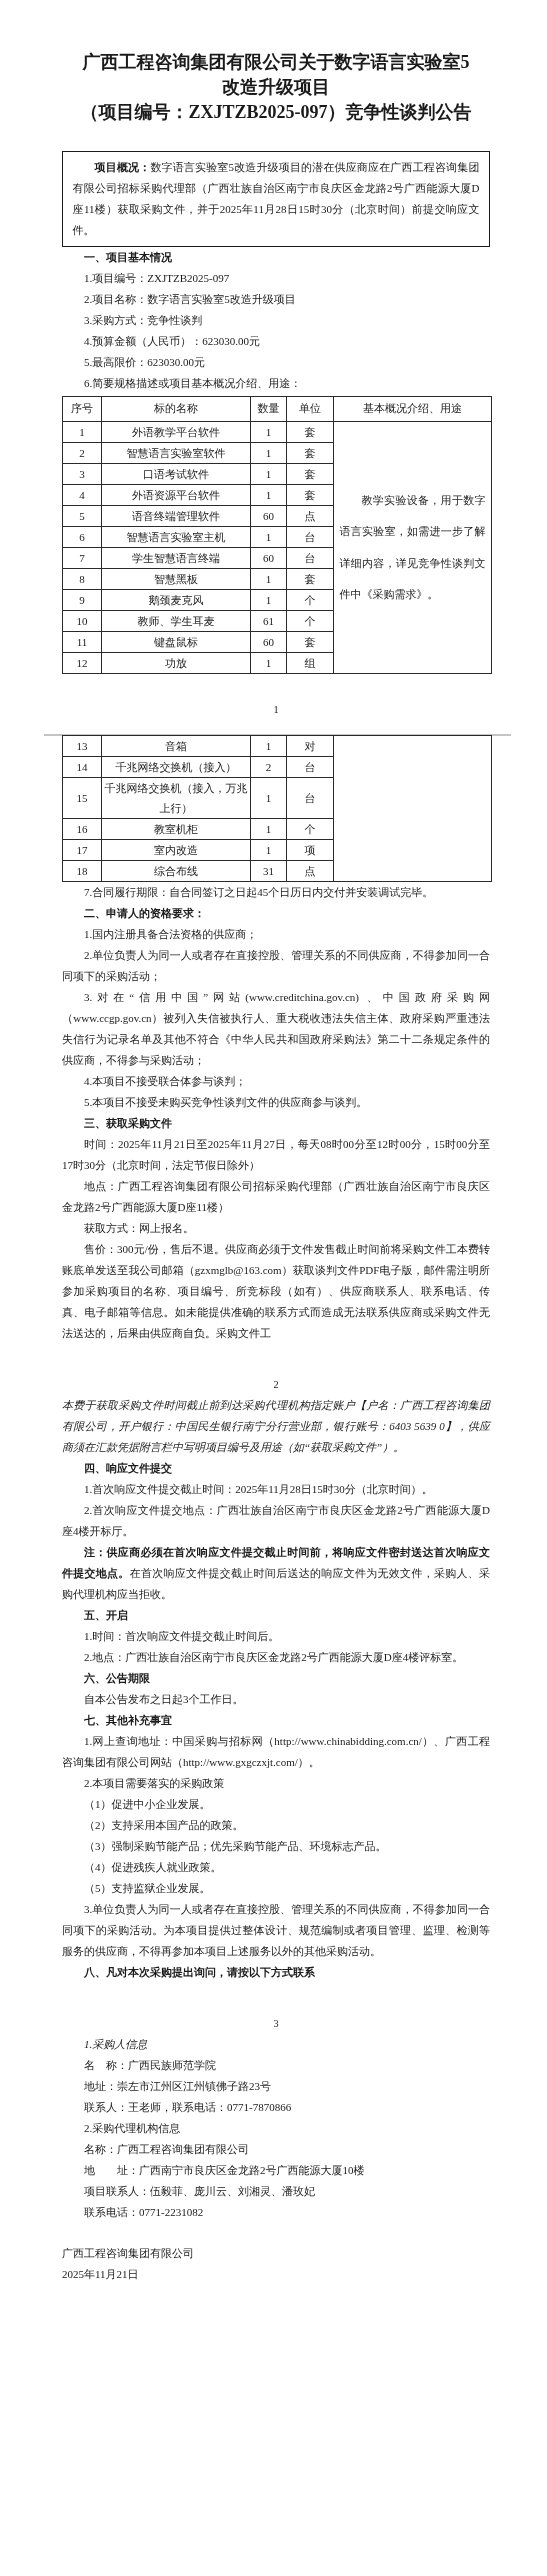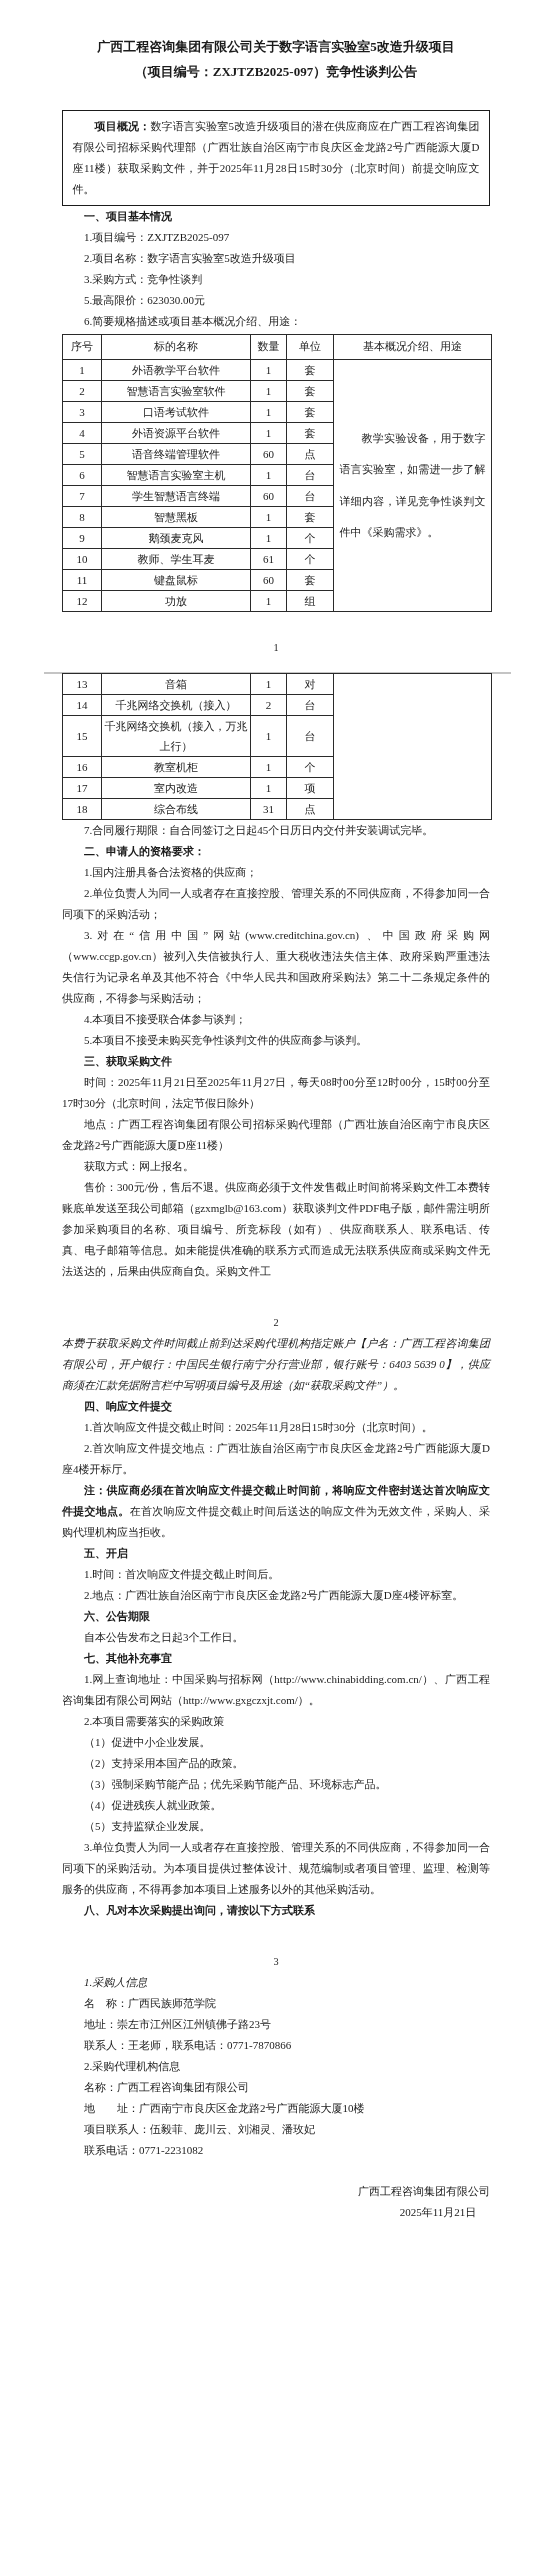--- a/index.html
+++ b/index.html
@@ -2,21 +2,21 @@
 <html style="font-size:11px"><head>
 <meta charset="utf-8">
 <style>
   html,body{margin:0;padding:0;}
   body{
     width:548px;height:2576px;background:#ffffff;color:#1b1b1b;
     font-family:"Liberation Serif","DejaVu Serif",serif;
     overflow:hidden;
   }
   .doc{padding:0 58px 0 62px;}
-  .title{margin:0;padding-top:34px;text-align:center;font-size:13px;line-height:25px;font-weight:bold;}
+  .title{margin:16px;padding-top:34px;text-align:center;font-size:18px;line-height:25px;font-weight:bold;}
   .tline{display:block;}
   .overview-box{margin-top:26px;border:1.4px solid #1b1b1b;padding:4.8px 9.6px;}
   .overview-box p{margin:0;}
   p.para{margin:0;font-size:11px;line-height:21px;text-indent:2em;text-align:justify;}
   p.bold, .bold{font-weight:bold;}
   .mt4{margin-top:2.7px;}
   .mt8{margin-top:5.5px;font-style:italic;}
   .mt16{margin-top:11px;}
   table.items{border-collapse:collapse;table-layout:fixed;width:430px;margin-top:2.7px;padding-left:18px;}
   table.items td, table.items th{
@@ -26,21 +26,21 @@
   table.items th{height:24px;line-height:13.7px;}
   table.items td{height:20px;line-height:20px;}
   td.notecell{vertical-align:middle;}
   td.notecell p{margin:0;padding:0 5.5px;font-size:11px;line-height:31.5px;text-indent:2em;text-align:justify;}
   .c-no{width:39px;}.c-name{width:149px;}.c-qty{width:36px;}.c-unit{width:47px;}.c-note{width:158px;}
   .pagenum{text-align:center;font-size:10.3px;line-height:21px;}
   #pn1{margin-top:25px;}
   #pn2{margin-top:30px;}
   #pn3{margin-top:30px;}
   .pbline{height:0;border-top:2.1px solid #c4c4c4;width:467px;margin:13.7px 0 -1.4px -18.5px;}
-  .sign{margin-top:20.5px;text-align:right;}
+  .sign{margin-top:20.5px;}
   .sign p{margin:0;font-size:11px;line-height:21px;}
   .sign .date{margin-right:13.7px;font-family:Liberation Serif, serif;}
 </style>
 </head>
 <body>
 
 <div class="doc">
 
   <h1 class="title">
     <span class="tline">广西工程咨询集团有限公司关于数字语言实验室5改造升级项目</span>
@@ -48,20 +48,21 @@
   </h1>
 
   <div class="overview-box">
     <p class="para"><span class="bold">项目概况：</span><span>数字语言实验室5改造升级项目的潜在供应商应在广西工程咨询集团有限公司招标采购代理部（广西壮族自治区南宁市良庆区金龙路2号广西能源大厦D座11楼）获取采购文件，并于2025年11月28日15时30分（北京时间）前提交响应文件。</span></p>
   </div>
 
   <p class="para bold mt4">一、项目基本情况</p>
   <p class="para">1.项目编号：ZXJTZB2025-097</p>
   <p class="para">2.项目名称：数字语言实验室5改造升级项目</p>
   <p class="para">3.采购方式：竞争性谈判</p>
+  <p class="para">4.预算金额（人民币）：623030.00元</p>
   <p class="para">5.最高限价：623030.00元</p>
   <p class="para">6.简要规格描述或项目基本概况介绍、用途：</p>
 
   <table class="items">
     <colgroup>
         <col class="c-no">
         <col class="c-name">
         <col class="c-qty">
         <col class="c-unit">
         <col class="c-note">

